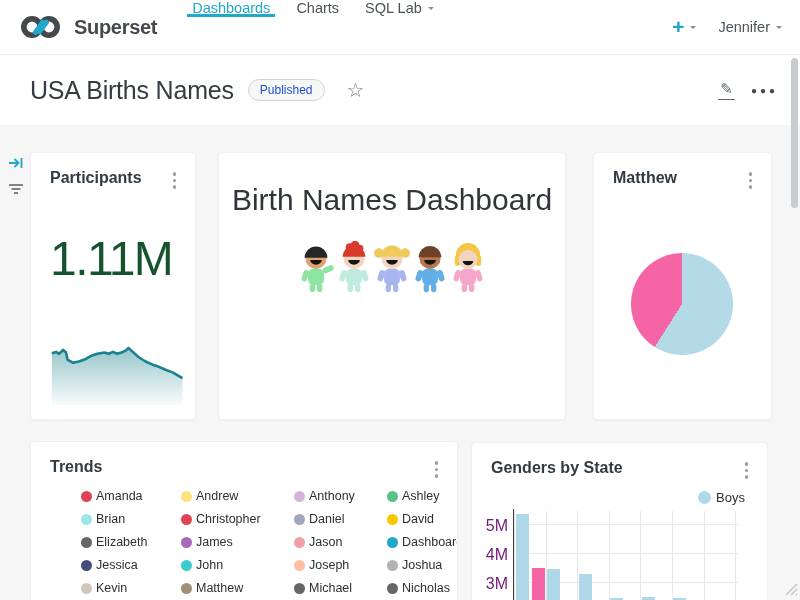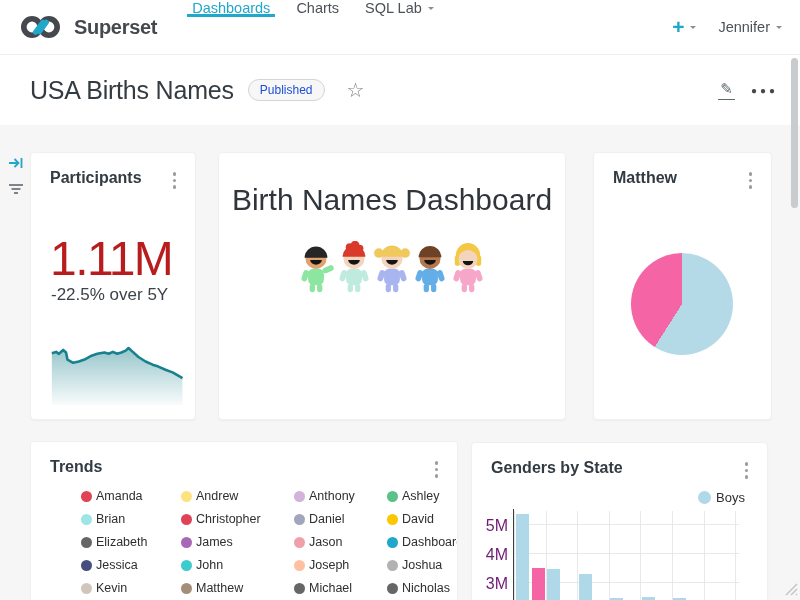--- a/index.html
+++ b/index.html
@@ -32,21 +32,21 @@
   
   .content-bg{position:absolute;left:0;top:125px;width:800px;height:475px;background:#f6f6f6;}
   .rail-icon{position:absolute;cursor:pointer;}
   .card{position:absolute;background:#fff;border:1px solid #f0f0f0;border-radius:4px;
         box-shadow:0 1px 2px rgba(0,0,0,.04);box-sizing:border-box;overflow:hidden;}
   .card-header{display:flex;align-items:flex-start;justify-content:space-between;padding:16px 16px 0 19px;}
   .card-title{font-size:16px;font-weight:600;color:#323a42;}
   .kebab{display:flex;flex-direction:column;gap:3px;padding:3px;cursor:pointer;}
   .kebab i{width:3.5px;height:3.5px;border-radius:50%;background:#989ea4;}
   
-  .big-number{position:absolute;left:19px;top:78px;font-size:48px;font-weight:500;color:#b91c1c;letter-spacing:-1.5px;}
+  .big-number{position:absolute;left:19px;top:78px;font-size:48px;font-weight:500;color:#14532d;letter-spacing:-1.5px;}
   .big-sub{position:absolute;left:20px;top:132px;font-size:17px;color:#3c4248;}
   .sparkline{position:absolute;left:18px;top:188px;width:142px;height:64px;}
   .sparkline svg{width:100%;height:100%;display:block;}
   
   .dash-heading{position:absolute;left:0;right:0;top:30px;text-align:center;font-size:30px;font-weight:500;color:#2f353b;}
   .kids{position:absolute;left:0;right:0;top:88px;display:flex;justify-content:center;}
   
   .pie{position:absolute;left:37px;top:100px;width:102px;height:102px;border-radius:50%;cursor:pointer;}
   
   .legend-grid{position:absolute;left:50px;top:47px;right:14px;display:grid;
@@ -134,21 +134,20 @@
   <div class="card" style="left:30px;top:152px;width:166px;height:268px;">
     <div class="card-header">
       <span class="card-title">Participants</span>
       <span class="kebab">
           <i></i>
           <i></i>
           <i></i>
         </span>
     </div>
     <div class="big-number">1.11M</div>
-    <div class="big-sub">-22.5% over 5Y</div>
     <div class="sparkline">
         <svg viewBox="0 0 100 100" preserveAspectRatio="none">
           <defs>
             <linearGradient id="sg" x1="0" y1="0" x2="0" y2="1">
               <stop offset="0" stop-color="#2e8c96" stop-opacity="0.5"></stop>
               <stop offset="1" stop-color="#2e8c96" stop-opacity="0.03"></stop>
             </linearGradient>
           </defs>
           <polygon points="2,19 5,17 7,20 10,14 12,18 13,29 17,34 21,32 25,29 30,23 34,20 39,18 42,20 45,17 48,20 51,18 54,15 56,11 59,17 63,25 68,32 73,37 77,40 82,45 87,49 91,54 94,58 94,100 2,100" fill="url(#sg)"></polygon>
           <polyline points="2,19 5,17 7,20 10,14 12,18 13,29 17,34 21,32 25,29 30,23 34,20 39,18 42,20 45,17 48,20 51,18 54,15 56,11 59,17 63,25 68,32 73,37 77,40 82,45 87,49 91,54 94,58" fill="none" stroke="#17818d" stroke-width="2.6" vector-effect="non-scaling-stroke" stroke-linejoin="round"></polyline>

